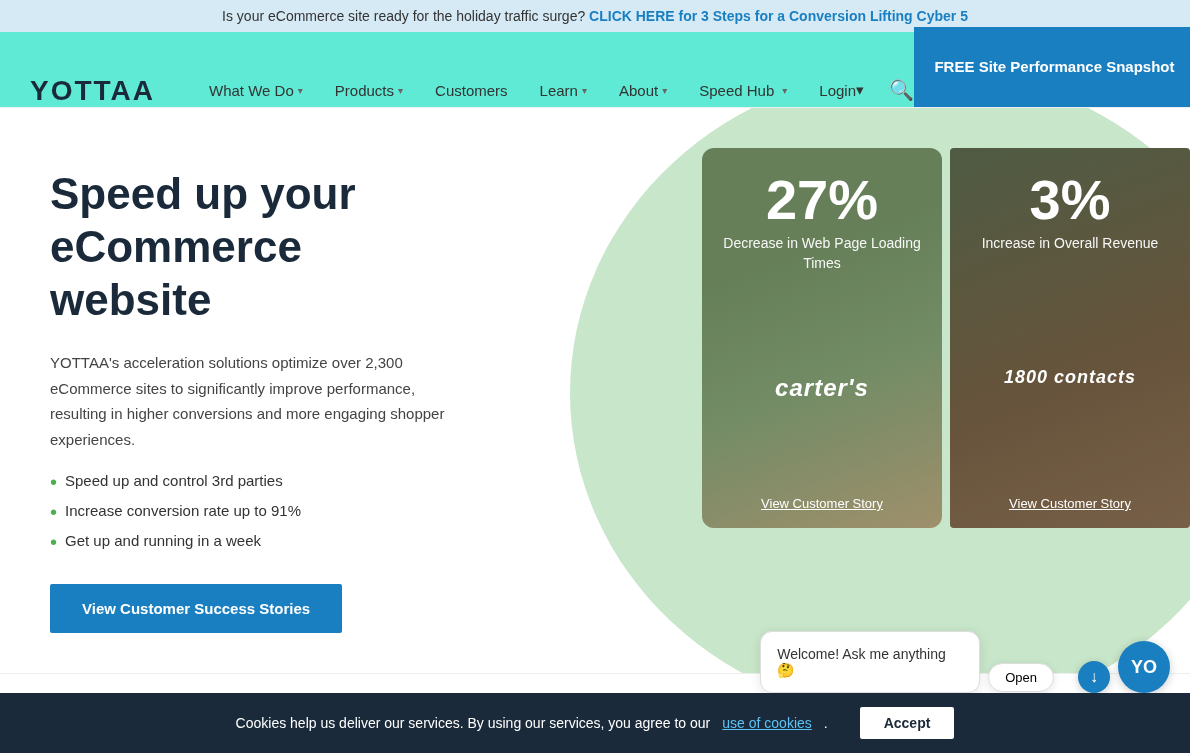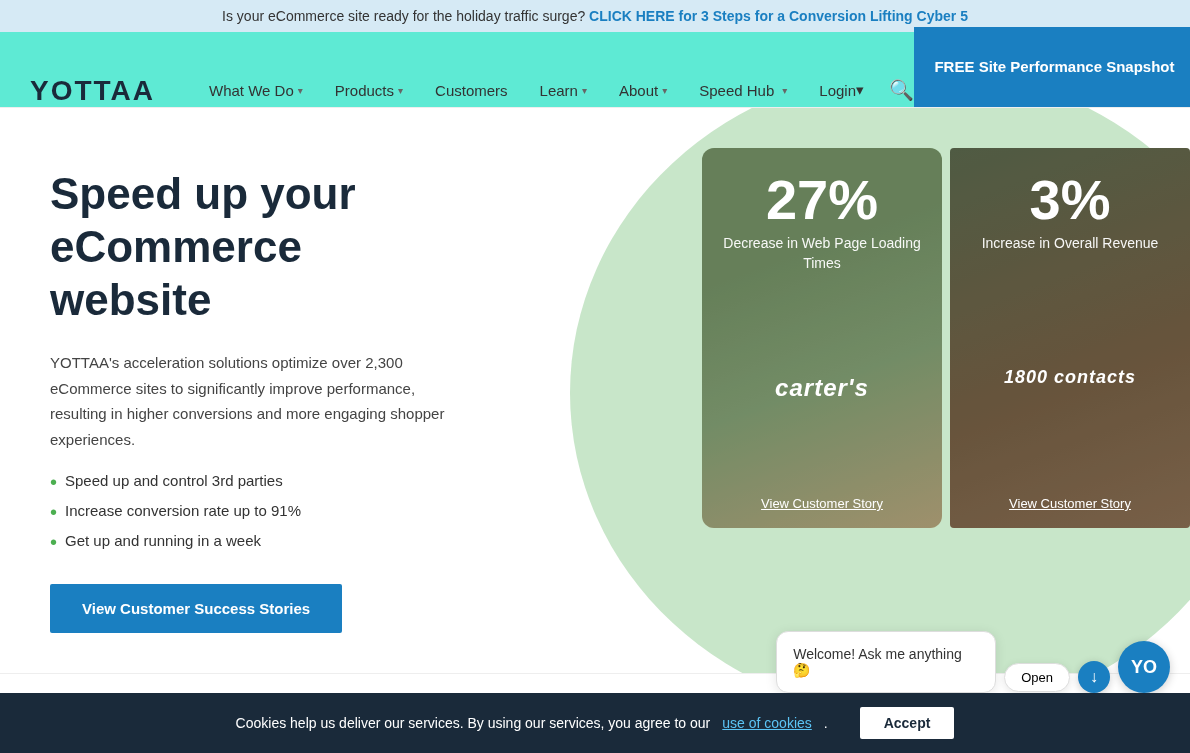--- a/index.html
+++ b/index.html
@@ -294,21 +294,21 @@
       border-radius: 12px;
       padding: 14px 16px;
       font-size: 14px;
       color: #333;
       max-width: 220px;
       box-shadow: 0 2px 12px rgba(0,0,0,0.1);
     }
     .chat-controls {
       display: flex;
       align-items: center;
-      gap: 8px;
+      gap: 24px;
     }
     .chat-open-btn {
       background: #fff;
       border: 1px solid #ddd;
       border-radius: 20px;
       padding: 6px 16px;
       font-size: 13px;
       cursor: pointer;
       box-shadow: 0 2px 8px rgba(0,0,0,0.1);
     }

